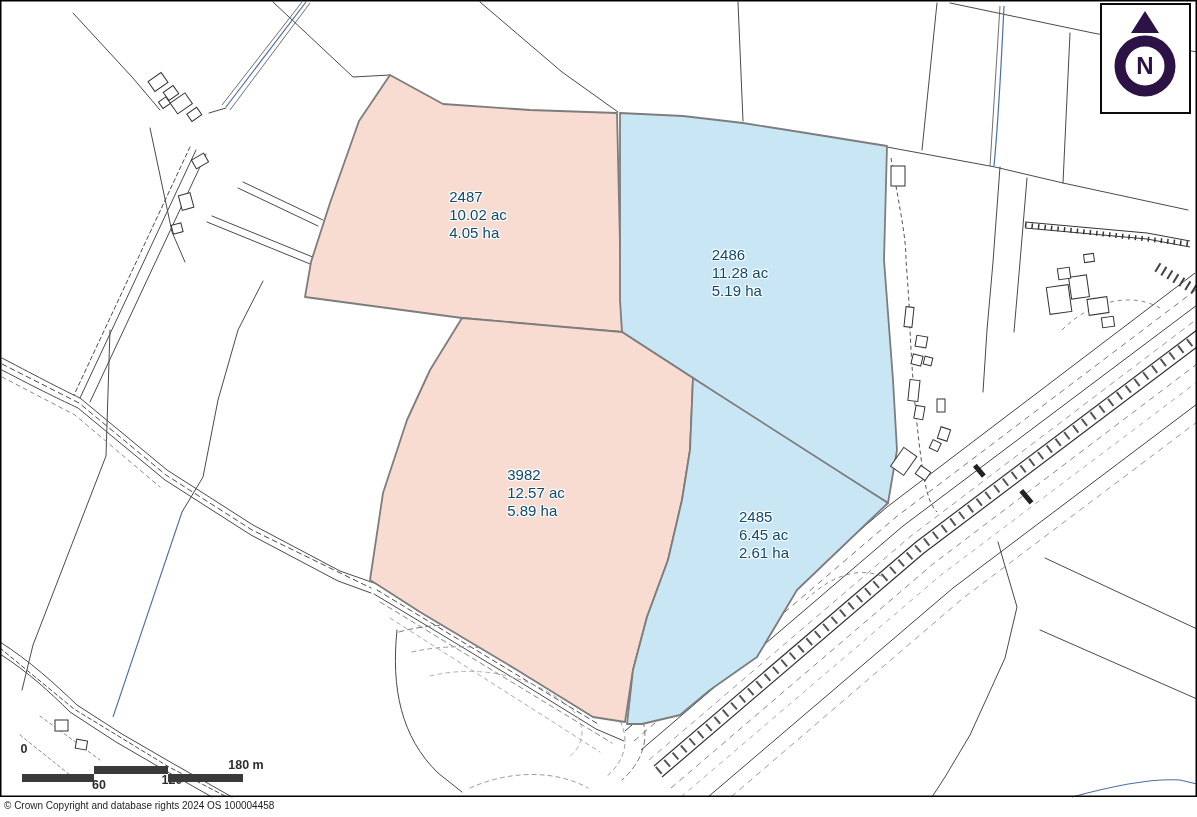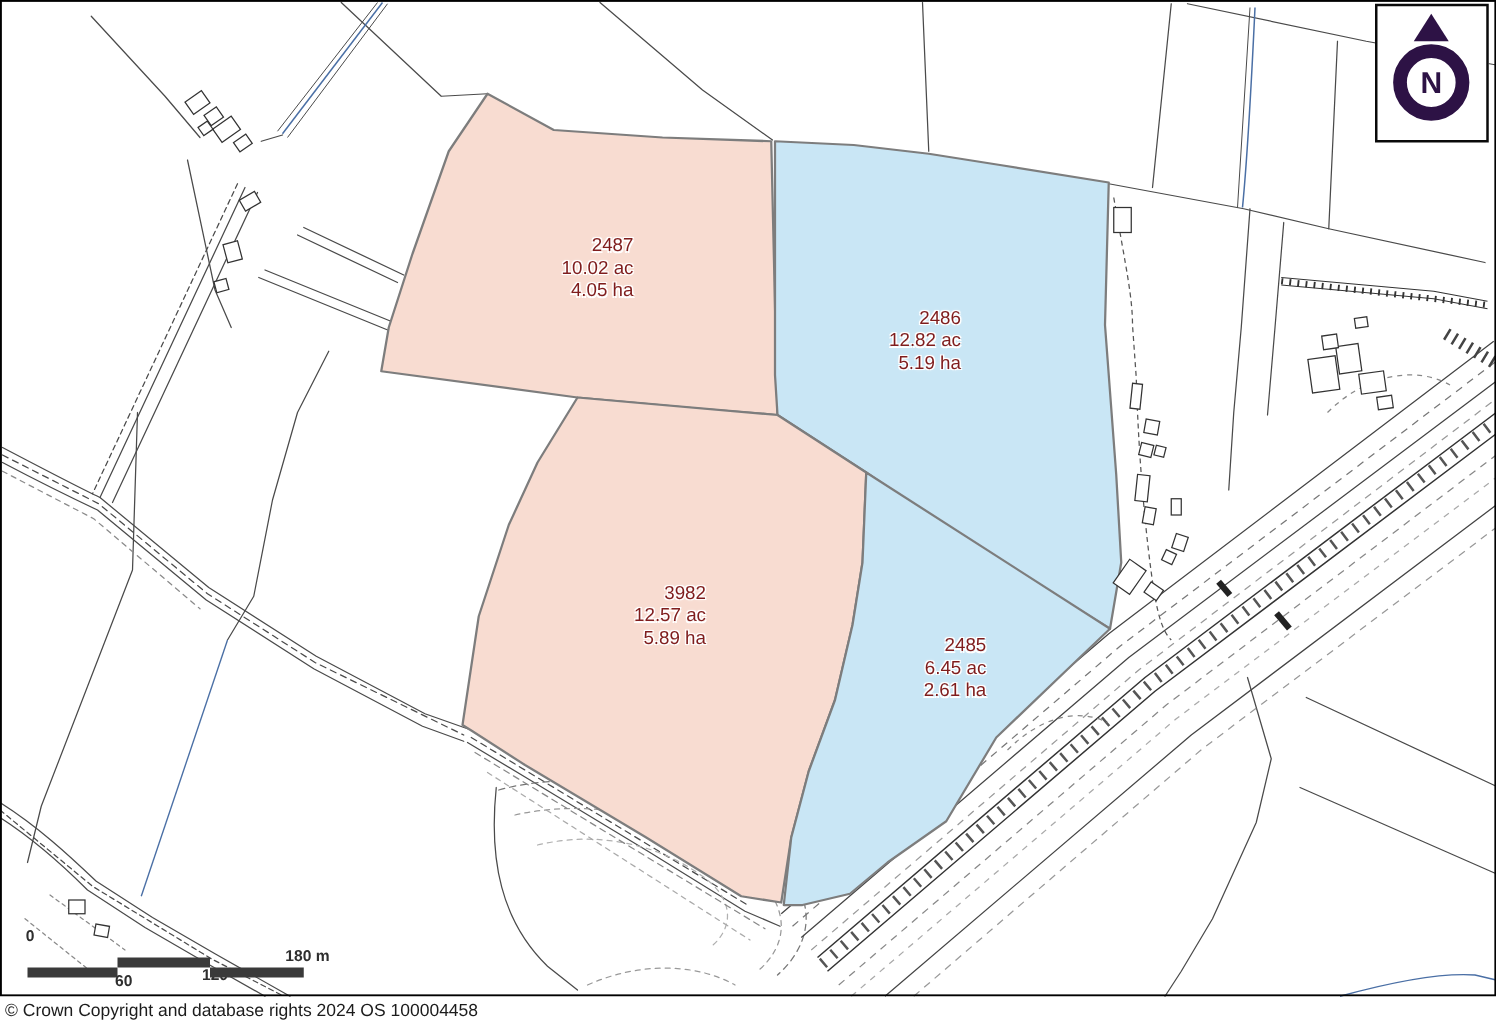--- a/index.html
+++ b/index.html
@@ -1,36 +1,36 @@
 <!DOCTYPE html>
 <html><head>
 <meta charset="utf-8">
 <style>
   html,body{margin:0;padding:0;background:#ffffff;}
   body{width:1197px;height:817px;font-family:"Liberation Sans",sans-serif;}
   .stage{position:relative;width:1197px;height:817px;overflow:hidden;background:#fff;}
   .map-svg{position:absolute;left:0;top:0;}
   .plabel{
-    position:absolute;transform:translateX(-50%);text-align:right;
-    font-size:15px;line-height:18px;color:#7f1d1d;white-space:nowrap;
+    position:absolute;transform:translateX(-50%);text-align:left;
+    font-size:15px;line-height:18px;color:#0c4a6e;white-space:nowrap;
     text-shadow:-1px -1px 0 #fff,1px -1px 0 #fff,-1px 1px 0 #fff,1px 1px 0 #fff,0 0 3px #fff;
   }
   .plabel span{display:block;}
   .north-box{
     position:absolute;left:1100px;top:3px;width:91px;height:111px;
     background:#fff;border:2px solid #0a0a0a;box-sizing:border-box;
   }
   .scalebar{position:absolute;left:8px;top:742px;width:270px;height:52px;}
   .scalebar .tick{
     position:absolute;top:0;transform:translateX(-50%);
     font-size:12.5px;font-weight:bold;color:#2e2e2e;white-space:nowrap;
     text-shadow:0 0 2px #fff,0 0 2px #fff;
   }
   .scalebar .seg{position:absolute;height:8px;}
-  .copyright{position:absolute;left:4px;top:800px;font-size:14px;color:#1c1c1c;}
+  .copyright{position:absolute;left:4px;top:800px;font-size:10px;color:#1c1c1c;}
 </style>
 </head>
 <body>
 
 <div class="stage">
 
   <svg class="map-svg" width="1197" height="817" viewBox="0 0 1197 817">
 
     <rect x="0" y="0" width="1197" height="797" fill="#ffffff"></rect>
 
@@ -159,21 +159,21 @@
     <rect x="0.75" y="0.75" width="1195.5" height="795.5" fill="none" stroke="#000000" stroke-width="1.5"></rect>
   </svg>
 
   <div class="plabel" style="left:478px;top:188px;">
     <span>2487</span>
     <span>10.02 ac</span>
     <span>4.05 ha</span>
   </div>
   <div class="plabel" style="left:740px;top:246px;">
     <span>2486</span>
-    <span>12.82 ac</span>
+    <span>11.28 ac</span>
     <span>5.19 ha</span>
   </div>
   <div class="plabel" style="left:536px;top:466px;">
     <span>3982</span>
     <span>12.57 ac</span>
     <span>5.89 ha</span>
   </div>
   <div class="plabel" style="left:764px;top:508px;">
     <span>2485</span>
     <span>6.45 ac</span>

